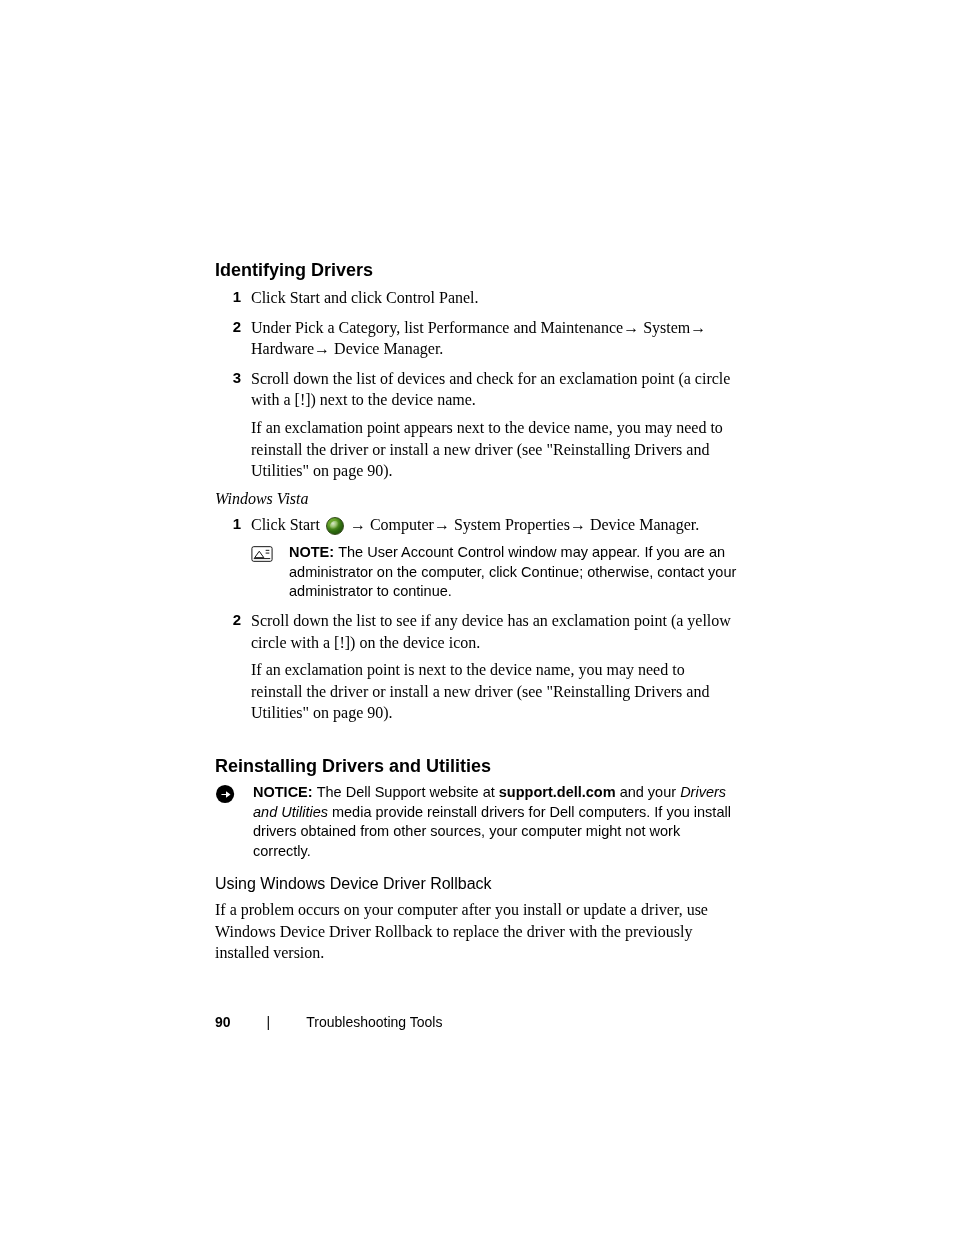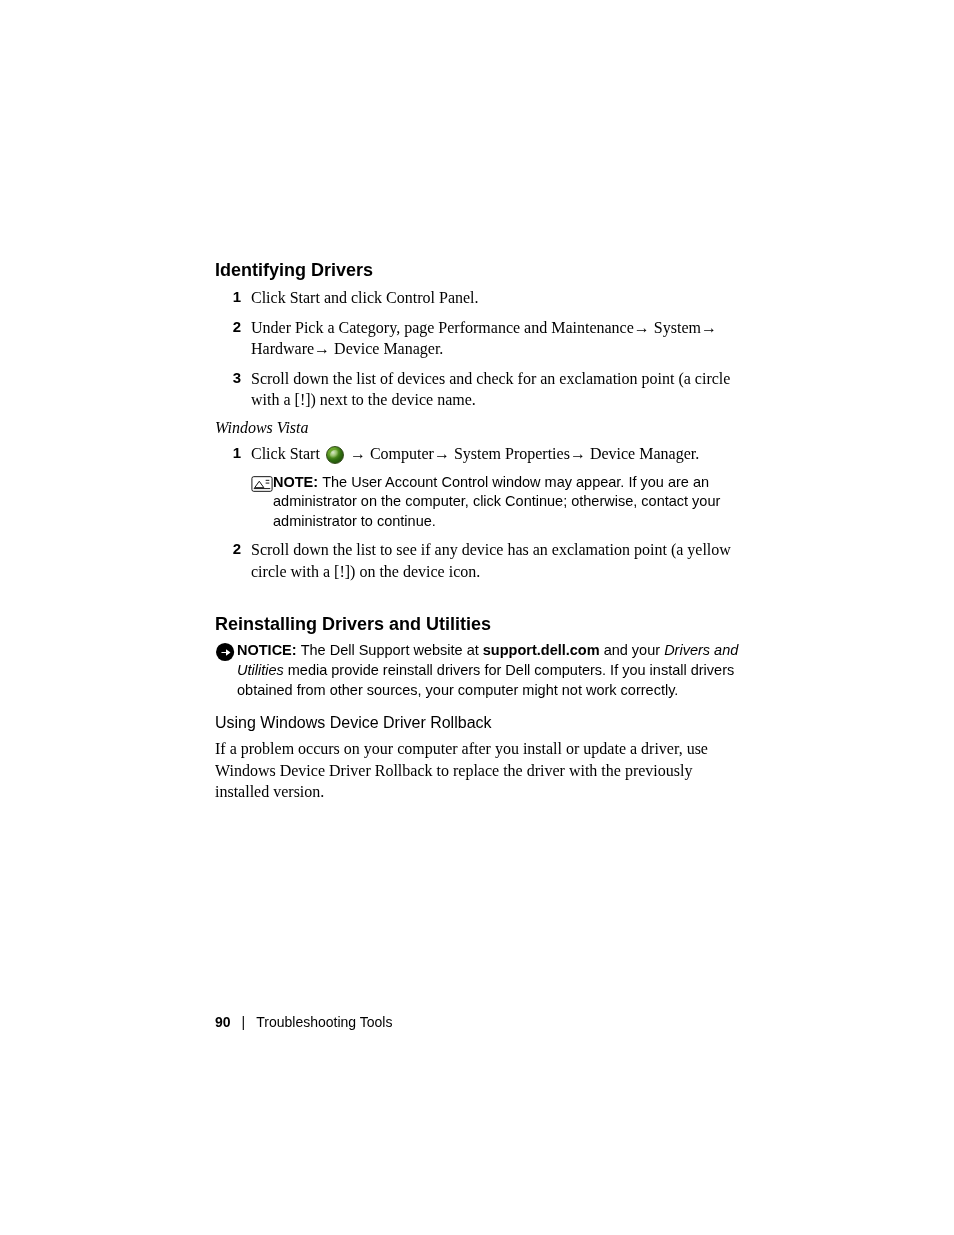--- a/index.html
+++ b/index.html
@@ -68,21 +68,21 @@
   }
   ol.steps > li > .step-body { }
   ol.steps > li .followup {
     margin-top: 6px;
     display: block;
   }
   .b { font-weight: 400; }
   .note-row {
     display: flex;
     align-items: flex-start;
-    gap: 0;
+    gap: 16px;
     margin: 0 0 8px 36px;
     font-family: Arial, Helvetica, sans-serif;
     font-size: 14.5px;
     line-height: 1.35;
     justify-content: center;
   }
   .note-row.noindent { margin-left: 0; }
   .note-row .icon {
     flex: 0 0 auto;
     width: 22px;
@@ -116,21 +116,21 @@
     width: 22px; height: 20px; display: block;
   }
   .footer {
     position: absolute;
     left: 215px;
     bottom: 205px;
     font-family: Arial, Helvetica, sans-serif;
     font-size: 14px;
     display: flex;
     align-items: center;
-    gap: 11px;
+    gap: 36px;
   }
   .footer .pg {
     font-weight: 700;
   }
   .footer .sep {
     color: #000;
     font-weight: 400;
   }
 </style>
 </head>
@@ -144,27 +144,28 @@
   <ol class="steps">
     <li>
       <span class="num">1</span>
       <span class="step-body">
         <span>Click </span><span class="b">Start</span><span> and click </span><span class="b">Control Panel</span><span>.</span>
       </span>
     </li>
     <li>
       <span class="num">2</span>
       <span class="step-body">
-        <span>Under </span><span class="b">Pick a Category</span><span>, page </span><span class="b">Performance and Maintenance</span><span>→ </span><span class="b">System</span><span>→ </span><span class="b">Hardware</span><span>→ </span><span class="b">Device Manager</span><span>.</span>
+        <span>Under </span><span class="b">Pick a Category</span><span>, list </span><span class="b">Performance and Maintenance</span><span>→ </span><span class="b">System</span><span>→ </span><span class="b">Hardware</span><span>→ </span><span class="b">Device Manager</span><span>.</span>
       </span>
     </li>
     <li>
       <span class="num">3</span>
       <span class="step-body">
         <span>Scroll down the list of devices and check for an exclamation point (a circle with a [</span><span class="b">!</span><span>]) next to the device name.</span>
+        <span class="followup">If an exclamation point appears next to the device name, you may need to reinstall the driver or install a new driver (see "Reinstalling Drivers and Utilities" on page 90).</span>
       </span>
     </li>
   </ol>
 
   <div class="italic-label">Windows Vista</div>
 
   <ol class="steps">
     <li>
       <span class="num">1</span>
       <span class="step-body">
@@ -187,20 +188,21 @@
     <span class="txt">
       <span class="label">NOTE: </span><span>The </span><span class="label" style="font-weight:400">User Account Control</span><span> window may appear. If you are an administrator on the computer, click </span><span style="font-weight:400">Continue</span><span>; otherwise, contact your administrator to continue.</span>
     </span>
   </div>
 
   <ol class="steps">
     <li>
       <span class="num">2</span>
       <span class="step-body">
         <span>Scroll down the list to see if any device has an exclamation point (a yellow circle with a [</span><span class="b">!</span><span>]) on the device icon.</span>
+        <span class="followup">If an exclamation point is next to the device name, you may need to reinstall the driver or install a new driver (see "Reinstalling Drivers and Utilities" on page 90).</span>
       </span>
     </li>
   </ol>
 
   <div class="heading2" style="margin-top:32px">Reinstalling Drivers and Utilities</div>
 
   <div class="note-row noindent">
     <span class="icon notice-icon">
       <svg viewBox="0 0 24 22">
         <circle cx="11" cy="11" r="10" fill="#000"></circle>

